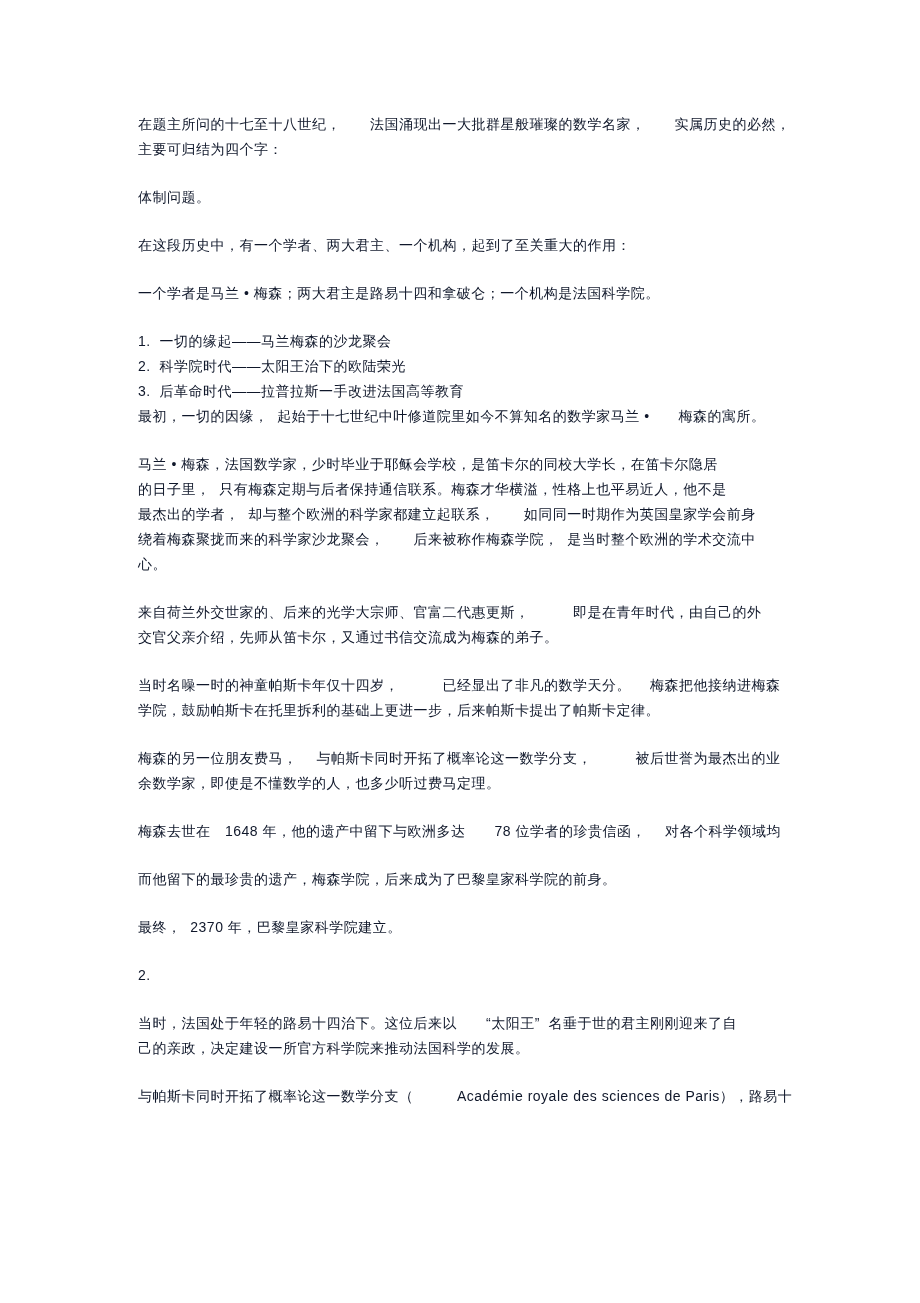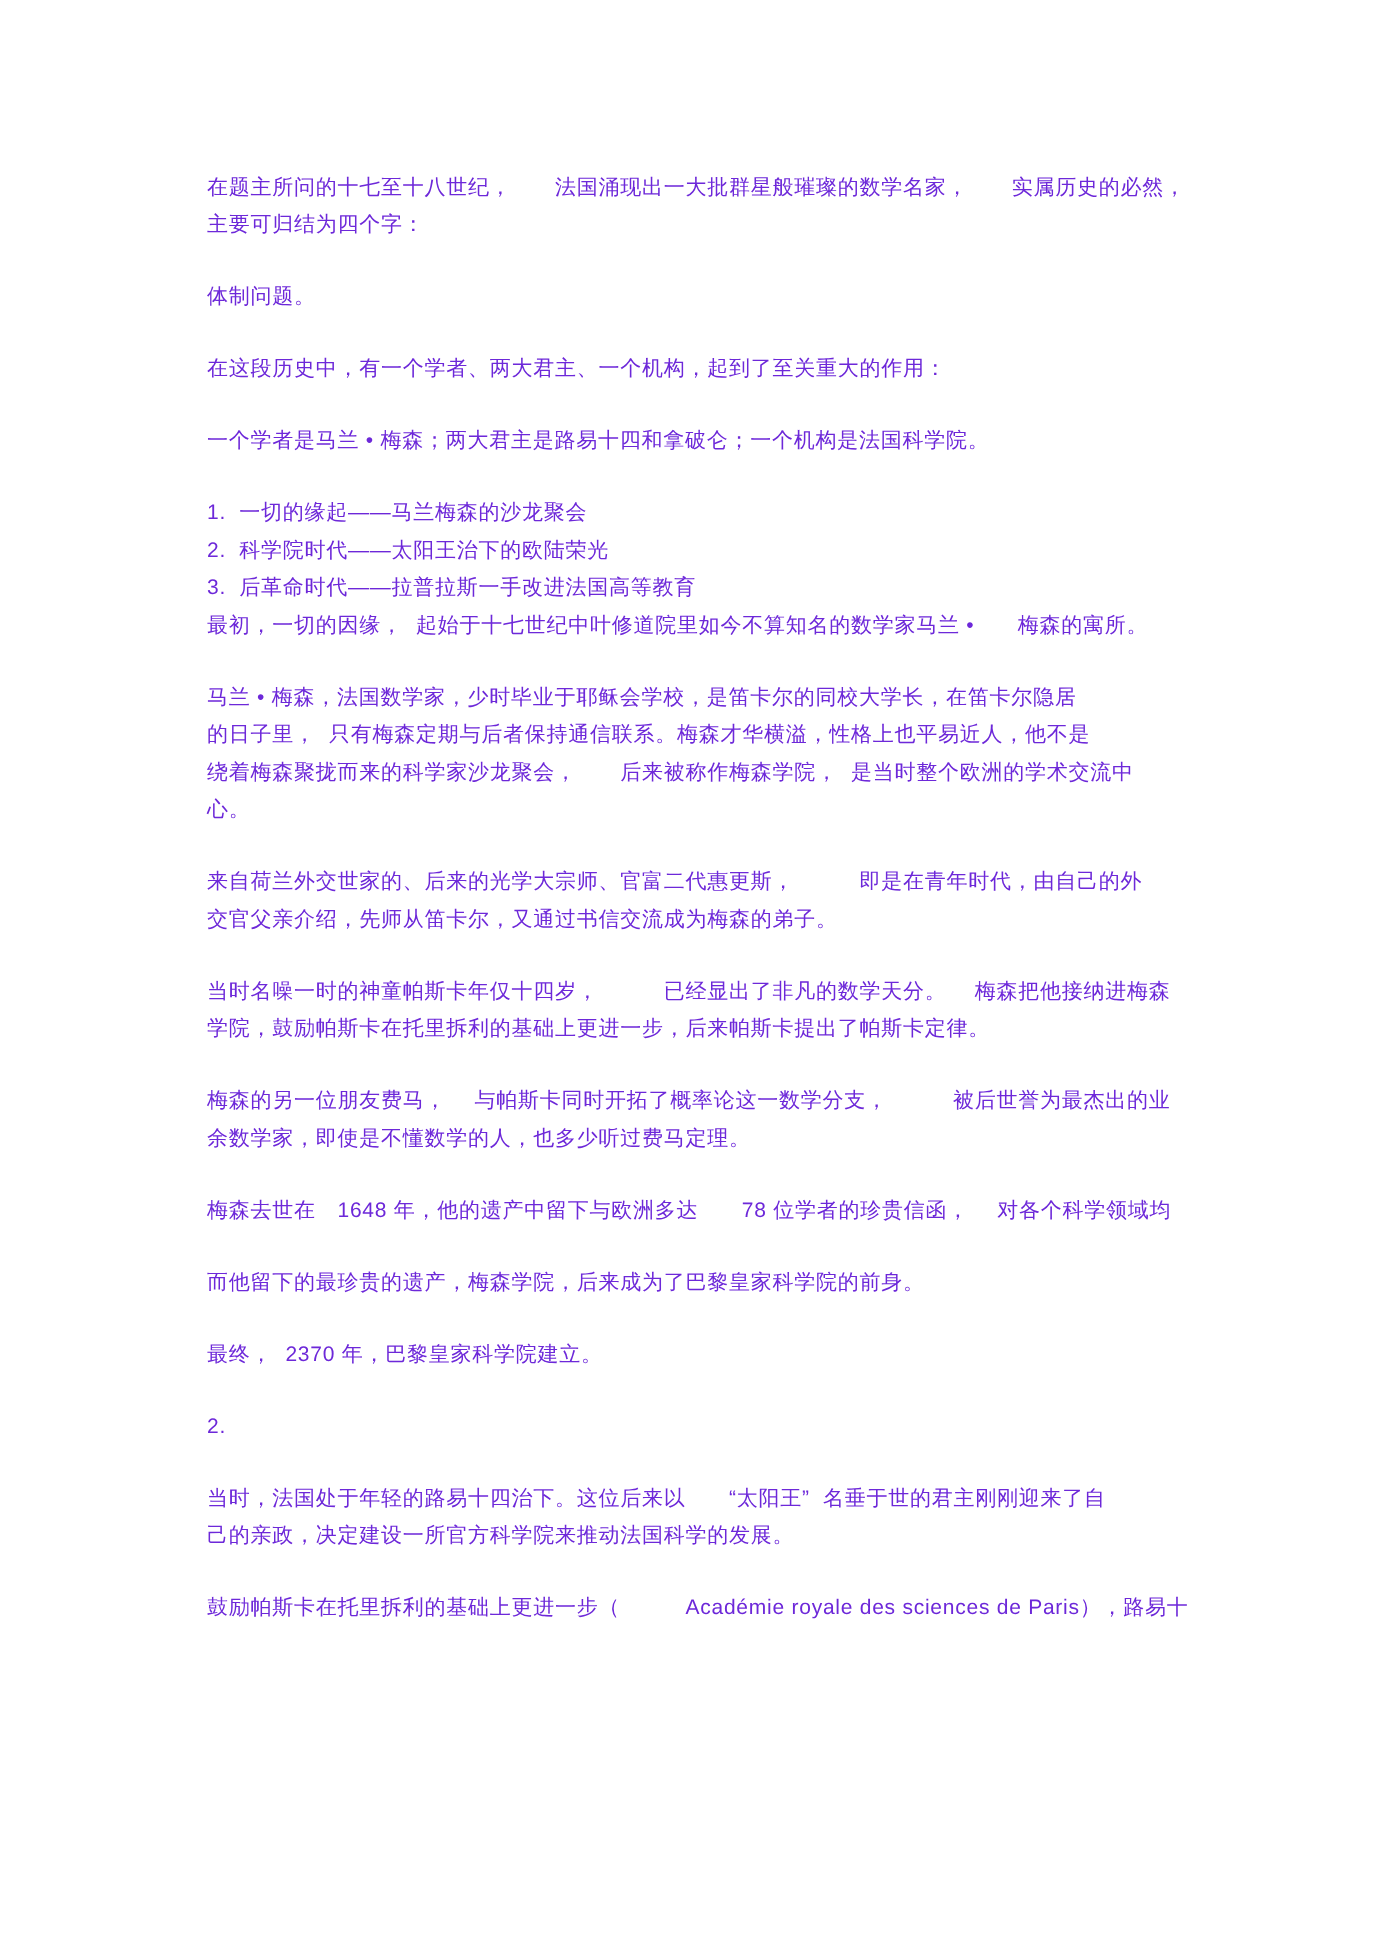--- a/index.html
+++ b/index.html
@@ -7,21 +7,21 @@
     padding: 0;
     background: #ffffff;
   }
   .page {
     position: relative;
     width: 920px;
     height: 1303px;
     background: #ffffff;
     overflow: hidden;
     font-family: "Liberation Sans", "DejaVu Sans", sans-serif;
-    color: #6d28d9;
+    color: #0f172a;
   }
   .content {
     position: absolute;
     left: 138px;
     top: 112px;
     width: 668px;
   }
   .para {
     margin: 0 0 23px 0;
   }
@@ -59,20 +59,21 @@
     <div class="para">
       <div class="line">1.  一切的缘起——马兰梅森的沙龙聚会</div>
       <div class="line">2.  科学院时代——太阳王治下的欧陆荣光</div>
       <div class="line">3.  后革命时代——拉普拉斯一手改进法国高等教育</div>
       <div class="line">最初，一切的因缘，  起始于十七世纪中叶修道院里如今不算知名的数学家马兰 •　　梅森的寓所。</div>
     </div>
 
     <div class="para">
       <div class="line">马兰 • 梅森，法国数学家，少时毕业于耶稣会学校，是笛卡尔的同校大学长，在笛卡尔隐居</div>
       <div class="line">的日子里，  只有梅森定期与后者保持通信联系。梅森才华横溢，性格上也平易近人，他不是</div>
+      <div class="line">最杰出的学者，  却与整个欧洲的科学家都建立起联系，　　如同同一时期作为英国皇家学会前身</div>
       <div class="line">绕着梅森聚拢而来的科学家沙龙聚会，　　后来被称作梅森学院，  是当时整个欧洲的学术交流中</div>
       <div class="line">心。</div>
     </div>
 
     <div class="para">
       <div class="line">来自荷兰外交世家的、后来的光学大宗师、官富二代惠更斯，　　　即是在青年时代，由自己的外</div>
       <div class="line">交官父亲介绍，先师从笛卡尔，又通过书信交流成为梅森的弟子。</div>
     </div>
 
     <div class="para">
@@ -100,17 +101,17 @@
     <div class="para">
       <div class="line">2.</div>
     </div>
 
     <div class="para">
       <div class="line">当时，法国处于年轻的路易十四治下。这位后来以　　“太阳王”  名垂于世的君主刚刚迎来了自</div>
       <div class="line">己的亲政，决定建设一所官方科学院来推动法国科学的发展。</div>
     </div>
 
     <div class="para">
-      <div class="line">鼓励帕斯卡在托里拆利的基础上更进一步（　　　Académie royale des sciences de Paris），路易十</div>
+      <div class="line">与帕斯卡同时开拓了概率论这一数学分支（　　　Académie royale des sciences de Paris），路易十</div>
     </div>
 
   </div>
 </div>
 
 </body></html>

